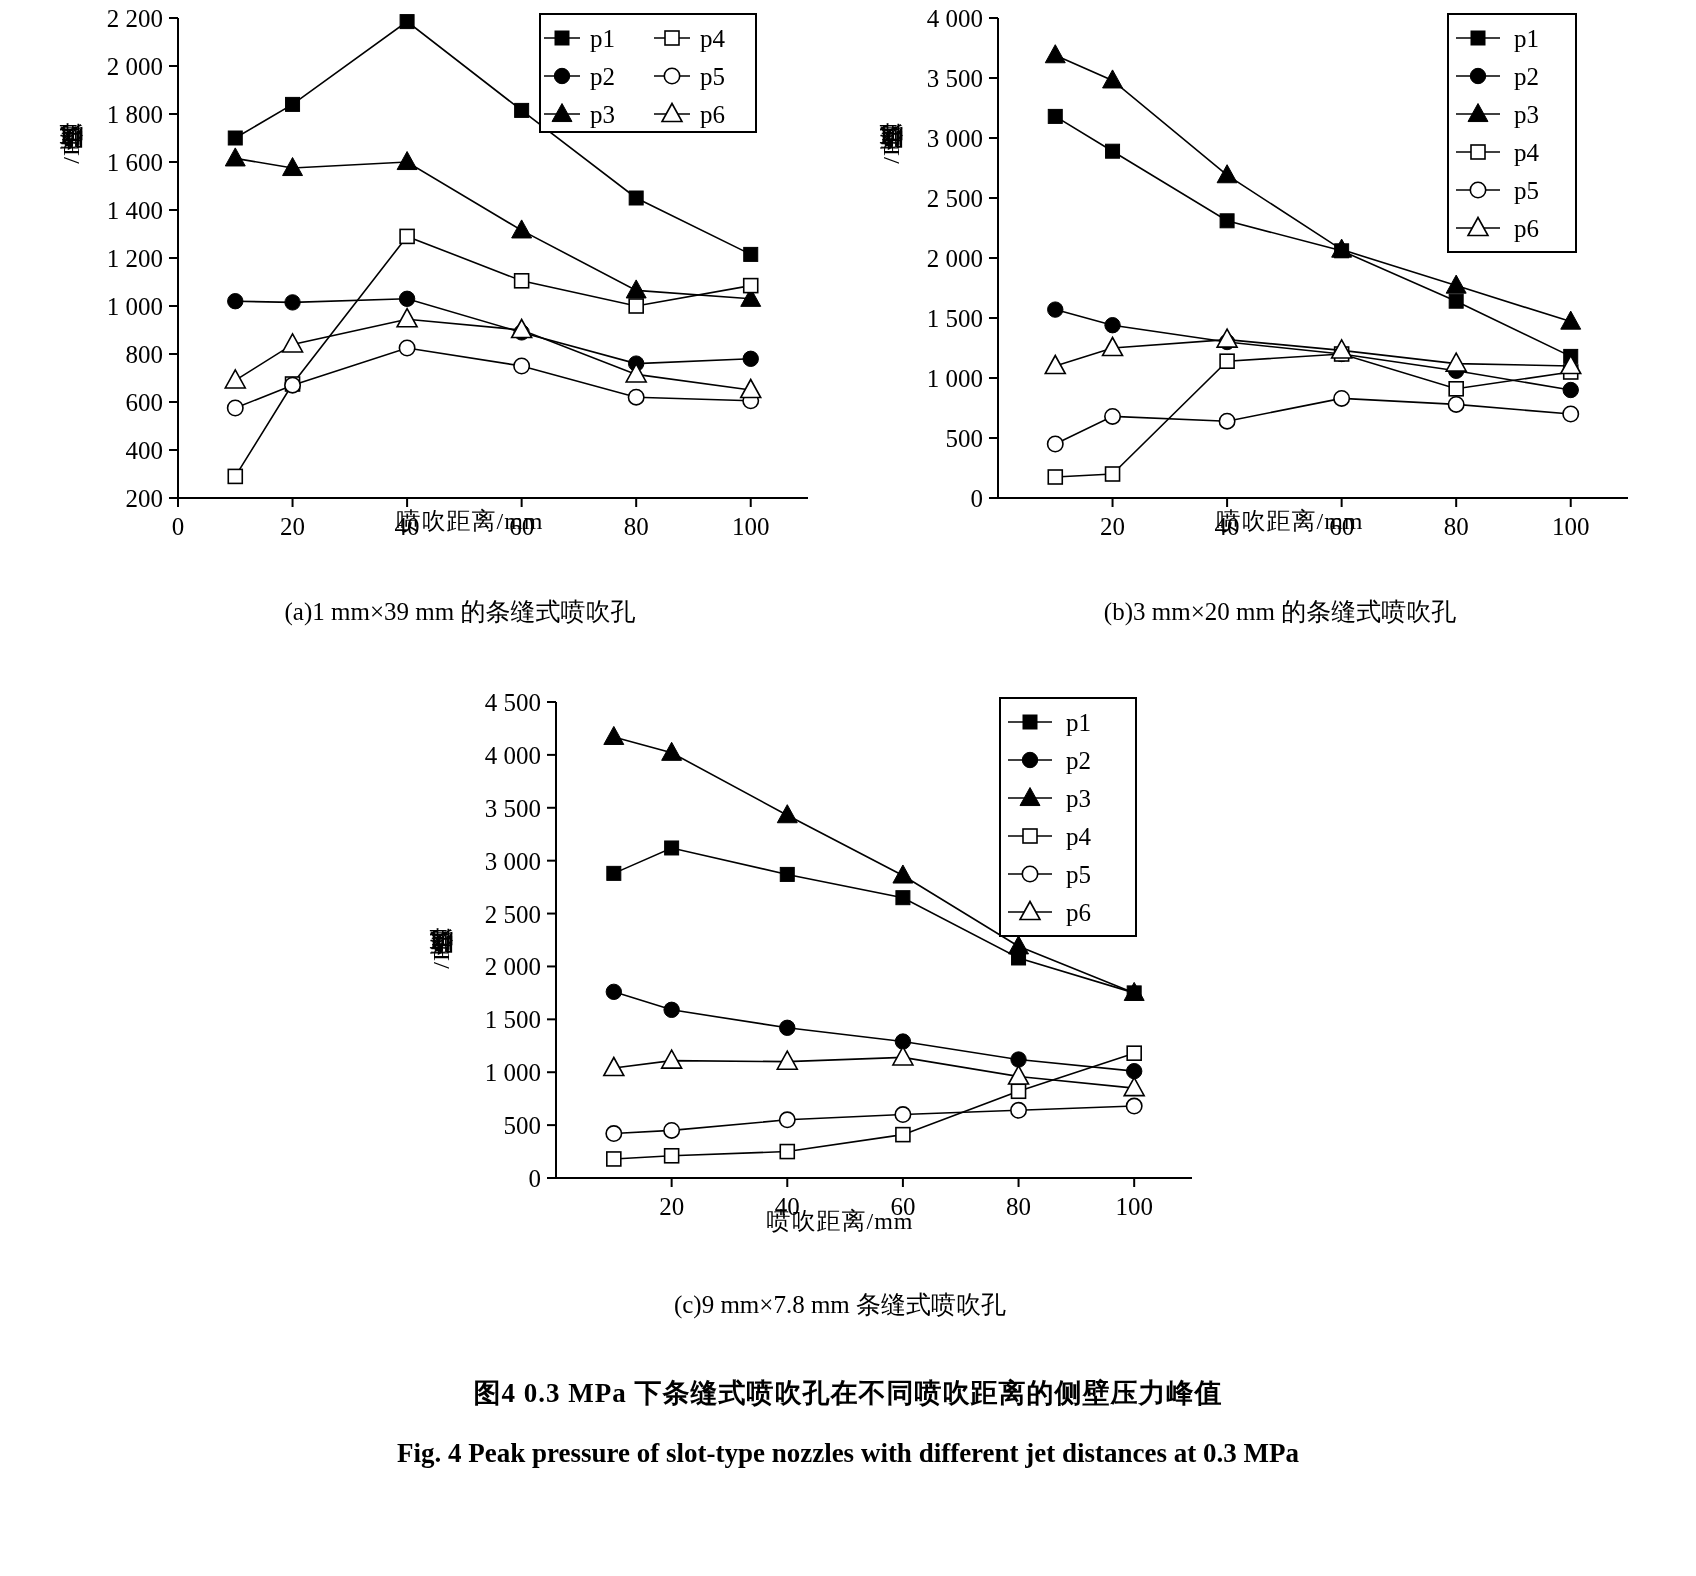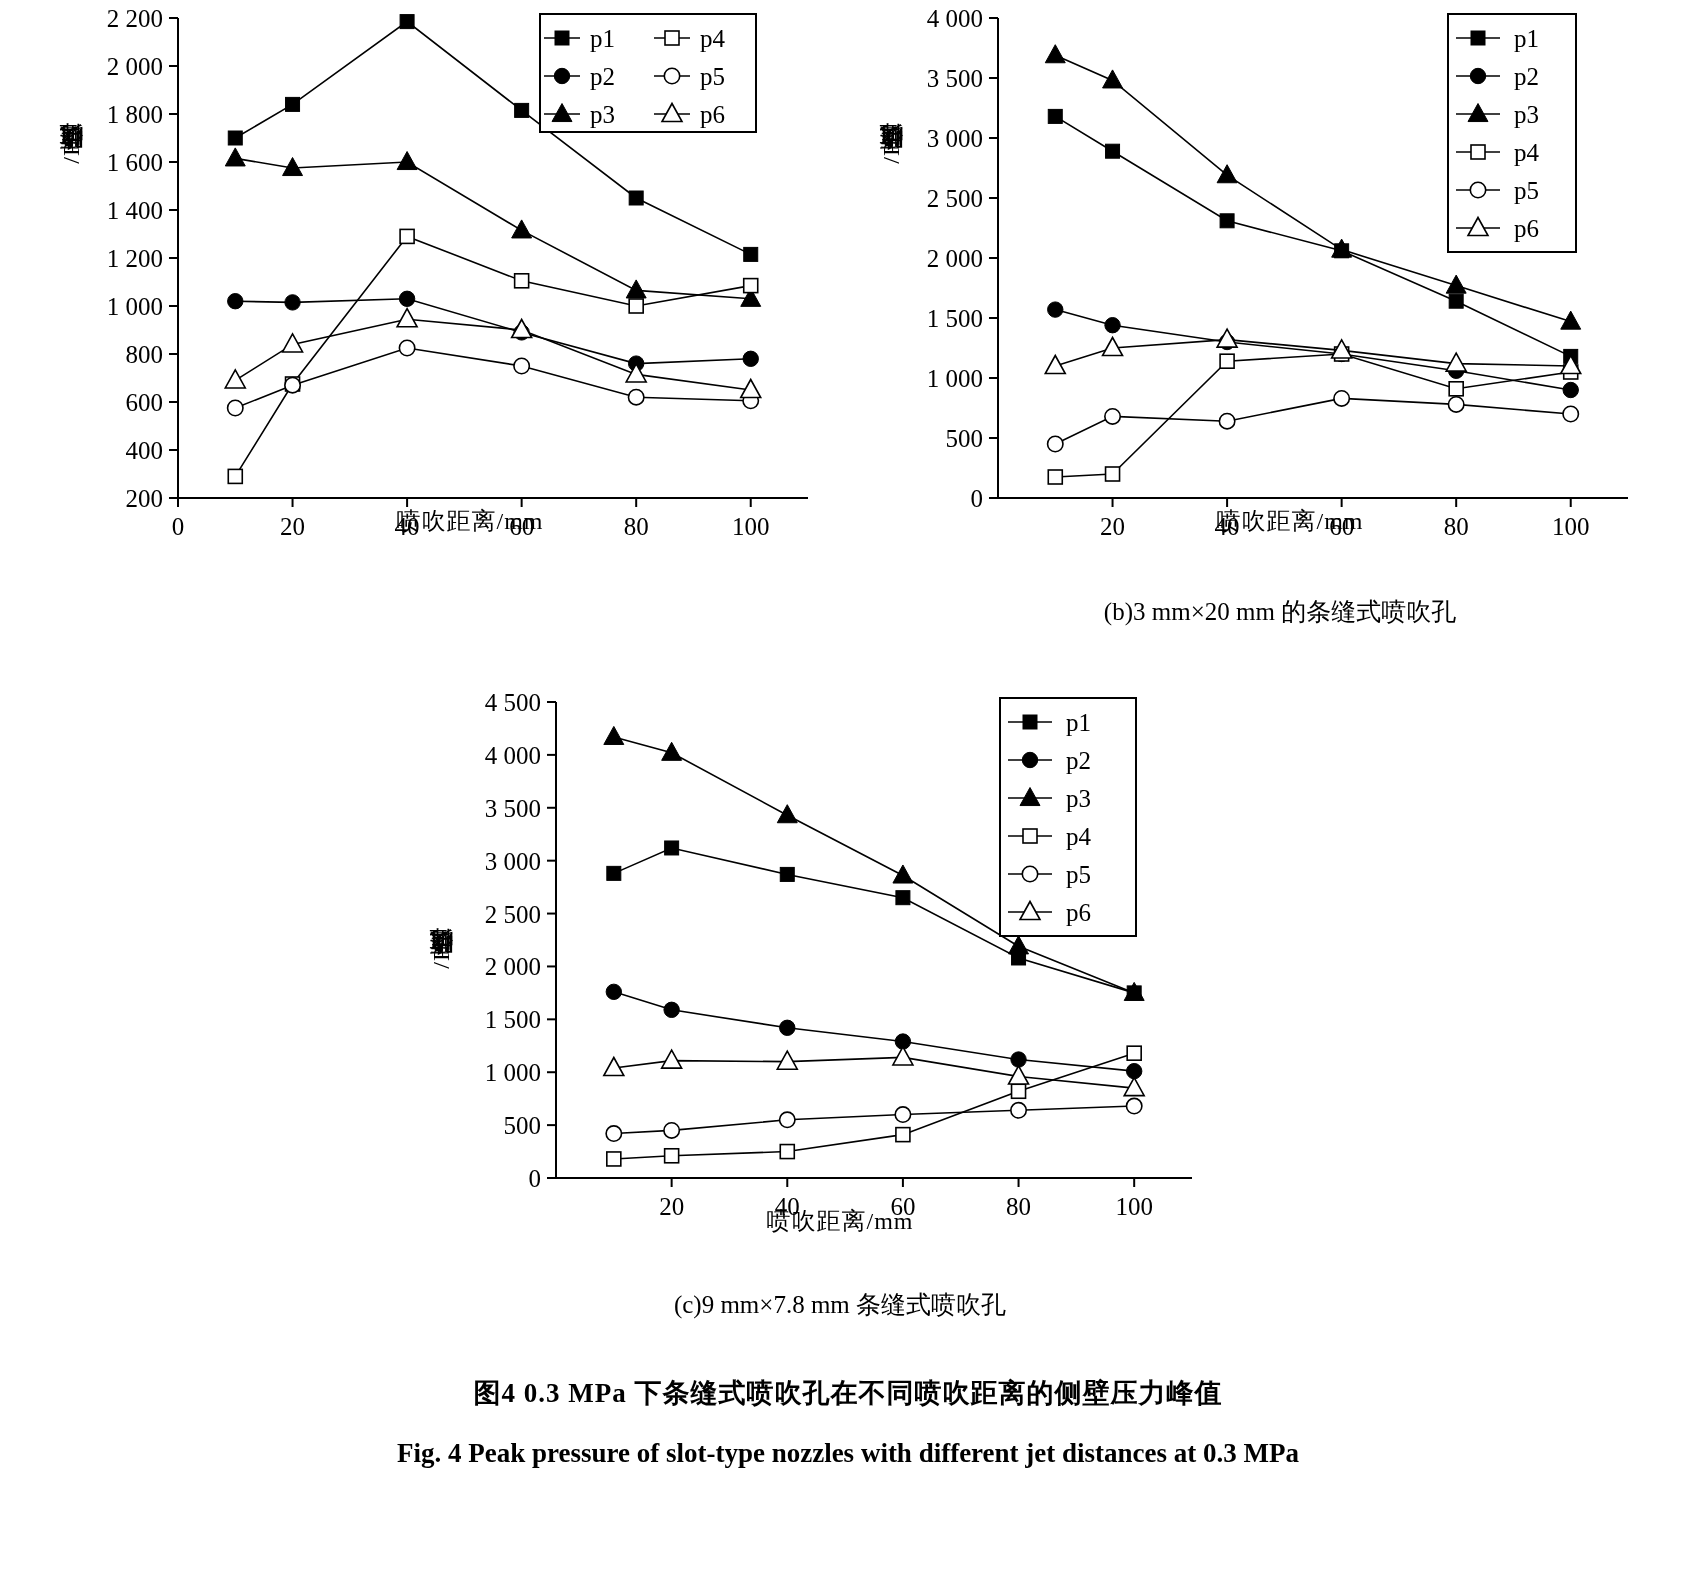--- a/index.html
+++ b/index.html
@@ -203,20 +203,21 @@
           <g>
             <line x1="594" y1="114" x2="630" y2="114" stroke="#000" stroke-width="1.6"></line>
             <polygon points="612,103.5 602.025,121.56 621.975,121.56" fill="#fff" stroke="#000" stroke-width="1.6"></polygon>
             <text x="640" y="123" class="legend-text">p6</text>
           </g>
         </g>
       </svg>
   </div>
   <div class="axis-label-y" style="left:55px; top:130px;">喷吹压力峰值/Pa</div>
   <div class="axis-label-x" style="left:270px; top:505px; width:400px;">喷吹距离/mm</div>
+  <div class="panel-caption" style="left:60px; top:595px; width:800px;">(a)1 mm×39 mm 的条缝式喷吹孔</div>
 
   <div class="panel" style="left:880px; top:0px; width:800px; height:560px;">
     <svg id="svg-b" width="800" height="560">
         <g>
           <line x1="118" y1="498" x2="748" y2="498" stroke="#000" stroke-width="2"></line>
           <line x1="118" y1="18" x2="118" y2="498" stroke="#000" stroke-width="2"></line>
           <line x1="118" y1="498" x2="109" y2="498" stroke="#000" stroke-width="2"></line>
           <text x="103" y="507" text-anchor="end" class="tick-text">0</text>
           <line x1="118" y1="438" x2="109" y2="438" stroke="#000" stroke-width="2"></line>
           <text x="103" y="447" text-anchor="end" class="tick-text">500</text>

